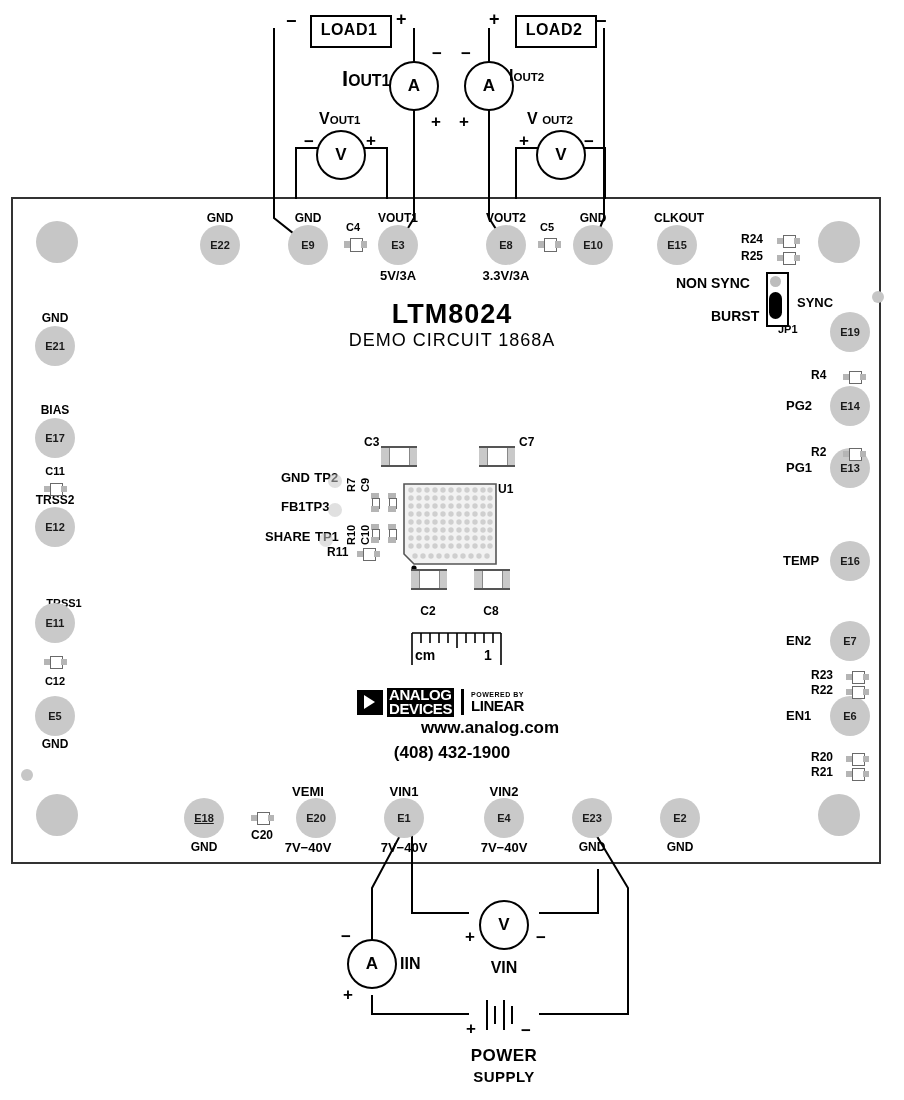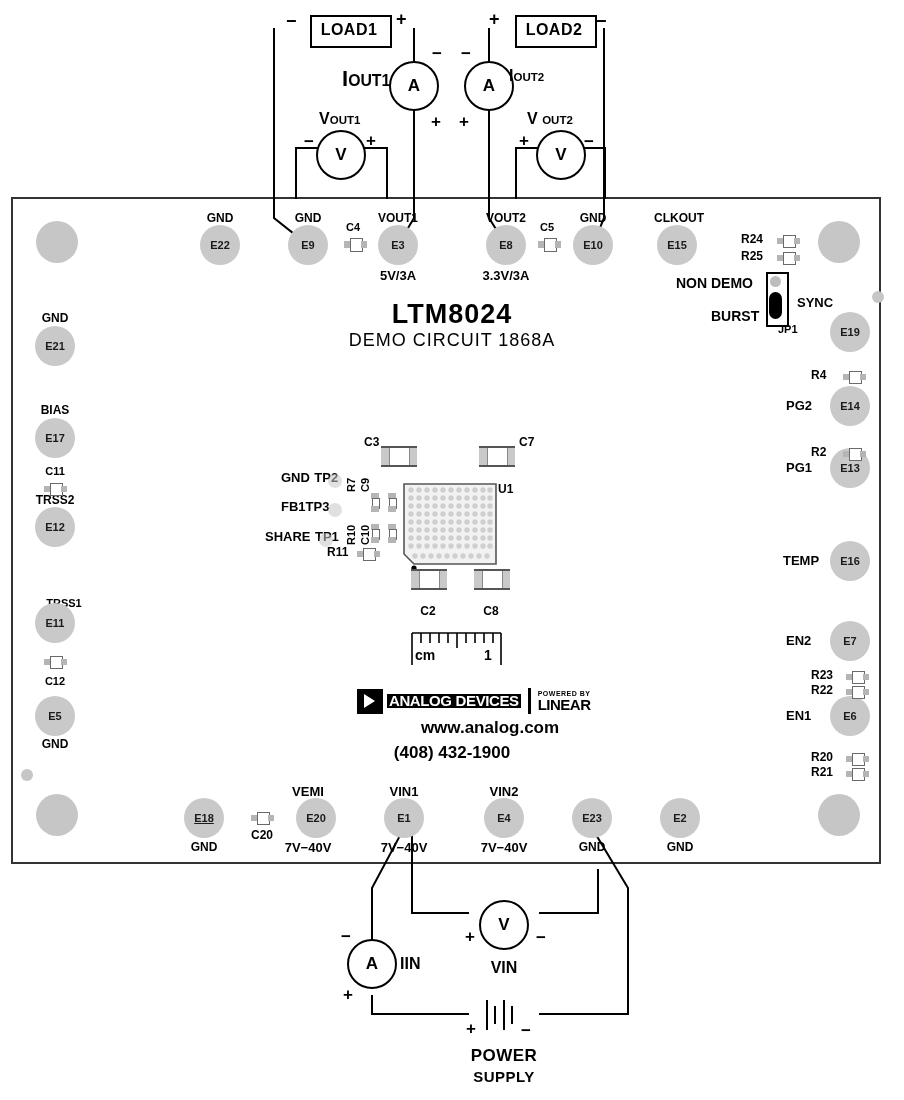--- a/index.html
+++ b/index.html
@@ -176,21 +176,21 @@
     <div class="win" style="left:6px;top:1px;width:11px;height:11px;"></div>
     <div class="pin" style="left:17px;top:4px;width:6px;height:6px;"></div>
   </div>
   <div class="lbl b" style="left:741px;top:250px;font-size:12px;">R25</div>
   <div class="comp" style="left:777px;top:251px;">
     <div class="pin" style="left:0;top:4px;width:6px;height:6px;"></div>
     <div class="win" style="left:6px;top:1px;width:11px;height:11px;"></div>
     <div class="pin" style="left:17px;top:4px;width:6px;height:6px;"></div>
   </div>
 
-  <div class="lbl b" style="left:676px;top:276px;font-size:14px;">NON DEMO</div>
+  <div class="lbl b" style="left:676px;top:276px;font-size:14px;">NON SYNC</div>
   <div class="lbl b" style="left:711px;top:309px;font-size:14px;">BURST</div>
   <div style="position:absolute;left:766px;top:272px;width:19px;height:51px;border:2px solid #000;background:#fff;"></div>
   <div style="position:absolute;left:770px;top:276px;width:11px;height:11px;border-radius:50%;background:#bdbdbd;"></div>
   <div style="position:absolute;left:769px;top:292px;width:13px;height:27px;border-radius:7px;background:#000;"></div>
   <div class="lbl b" style="left:778px;top:324px;font-size:11px;">JP1</div>
 
   <div>
     <div class="lbl b ctr" style="left:55px;top:312px;font-size:12px;">GND</div>
     <div class="pad" style="left:35px;top:326px;width:40px;height:40px;">E21</div>
 
@@ -480,21 +480,21 @@
         <path d="M493,633 L493,643"></path>
     </g>
   </svg>
   <div class="lbl b" style="left:415px;top:648px;font-size:14px;">cm</div>
   <div class="lbl b" style="left:484px;top:648px;font-size:14px;">1</div>
 
   <div style="position:absolute;left:357px;top:688px;display:flex;align-items:center;gap:4px;">
     <span style="display:inline-block;width:26px;height:25px;background:#000;position:relative;">
       <span style="position:absolute;left:7px;top:5px;width:0;height:0;border-left:11px solid #fff;border-top:7px solid transparent;border-bottom:7px solid transparent;"></span>
     </span>
-    <span style="display:inline-flex;flex-direction:row;line-height:0.95;">
+    <span style="display:inline-flex;flex-direction:column;line-height:0.95;">
       <span class="b" style="font-size:15px;letter-spacing:-0.4px;background:#000;color:#fff;padding:0 2px;">ANALOG</span>
       <span class="b" style="font-size:15px;letter-spacing:-0.4px;background:#000;color:#fff;padding:0 2px;">DEVICES</span>
     </span>
     <span style="display:inline-block;width:3px;height:26px;background:#000;margin:0 3px;"></span>
     <span style="display:inline-flex;flex-direction:column;align-items:flex-start;line-height:1;">
       <span class="b" style="font-size:7px;letter-spacing:0.5px;">POWERED BY</span>
       <span class="b" style="font-size:15px;letter-spacing:-0.5px;">LINEAR</span>
     </span>
   </div>
   <div class="lbl b ctr" style="left:452px;top:719px;font-size:17px;margin-left:38px;">www.analog.com</div>

